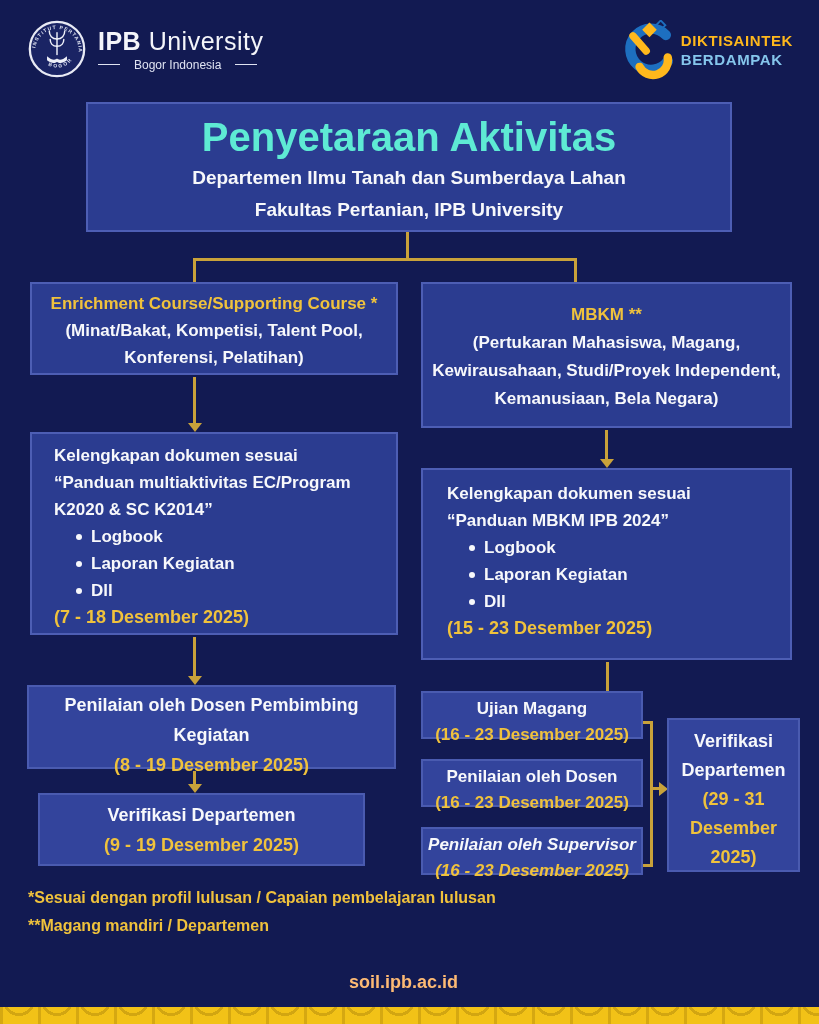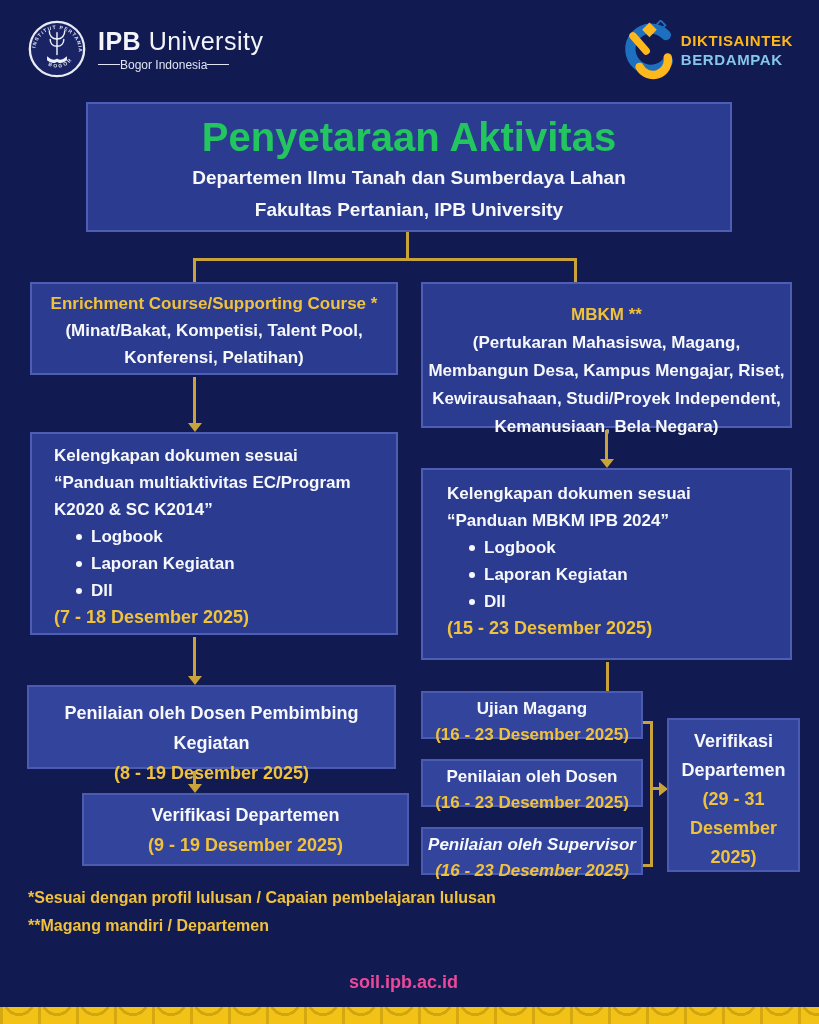--- a/index.html
+++ b/index.html
@@ -7,52 +7,52 @@
     position:relative;width:819px;height:1024px;overflow:hidden;
     background:#121a52;
     font-family:"Liberation Sans", sans-serif;
     font-weight:bold;
   }
   
   .ipb-logo{position:absolute;left:28px;top:20px;display:flex;align-items:center;gap:12px;}
   .ipb-text .name{color:#f4f5fa;font-size:25px;letter-spacing:.5px;}
   .ipb-text .name .b{font-weight:bold;}
   .ipb-text .name .r{font-weight:normal;}
-  .ipb-sub{display:flex;align-items:center;gap:0;color:#dfe3f2;font-size:12px;font-weight:normal;margin-top:2px;}
+  .ipb-sub{display:flex;align-items:center;gap:14px;color:#dfe3f2;font-size:12px;font-weight:normal;margin-top:2px;}
   .ipb-sub .line{width:22px;height:1px;background:#dfe3f2;}
   .dik-logo{position:absolute;right:26px;top:20px;display:flex;align-items:center;gap:2px;}
   .dik-text div{font-size:15px;letter-spacing:.6px;line-height:19px;}
   .dik-l1{color:#ffb81c;}
   .dik-l2{color:#85c6ec;}
   
   .box{position:absolute;box-sizing:border-box;background:#2b3c90;border:2px solid #4d5eb4;color:#f7f8fb;text-align:center;}
   .box.light{background:#33449c;border:2px solid #4a5bb0;}
   .titlebox{left:86px;top:102px;width:646px;height:130px;padding-top:8px;}
-  .titlebox .big{color:#22c55e;font-size:40px;line-height:50px;}
+  .titlebox .big{color:#5eead4;font-size:40px;line-height:50px;}
   .titlebox .sub{color:#f7f8fb;font-size:19px;line-height:32px;}
   .y{color:#f0c23c;}
   .w{color:#f7f8fb;}
   
   .cl{position:absolute;background:#c9a23a;}
   .arrdn{position:absolute;width:0;height:0;border-left:7px solid transparent;border-right:7px solid transparent;border-top:9px solid #c9a23a;}
   .arrrt{position:absolute;width:0;height:0;border-top:7px solid transparent;border-bottom:7px solid transparent;border-left:9px solid #c9a23a;}
   
   .b-course{left:30px;top:282px;width:368px;height:93px;font-size:17px;line-height:27px;padding-top:6px;}
   .b-mbkm{left:421px;top:282px;width:371px;height:146px;font-size:17px;line-height:28px;padding-top:17px;}
   .b-docs-l{left:30px;top:432px;width:368px;height:203px;text-align:left;font-size:17px;line-height:27px;padding:8px 6px 0 22px;}
   .b-docs-r{left:421px;top:468px;width:371px;height:192px;text-align:left;font-size:17px;line-height:27px;padding:10px 6px 0 24px;}
-  .b-penilaian{left:27px;top:685px;width:369px;height:84px;font-size:18px;line-height:30px;padding-top:11px;}
-  .b-verif-l{left:38px;top:793px;width:327px;height:73px;font-size:18px;line-height:30px;padding-top:5px;margin-left:44px;}
+  .b-penilaian{left:27px;top:685px;width:369px;height:84px;font-size:18px;line-height:30px;padding-top:3px;}
+  .b-verif-l{left:38px;top:793px;width:327px;height:73px;font-size:18px;line-height:30px;padding-top:5px;}
   .stepbox{left:421px;width:222px;height:48px;font-size:17px;line-height:26px;padding-top:3px;}
   .b-verif-r{left:667px;top:718px;width:133px;height:154px;font-size:18px;line-height:29px;padding-top:7px;}
   .bullet{display:flex;align-items:center;gap:9px;padding-left:22px;}
   .dot{width:6px;height:6px;border-radius:50%;background:#f7f8fb;flex:0 0 auto;}
   
   .notes{position:absolute;left:28px;top:884px;color:#f0c23c;font-size:16px;line-height:28px;}
-  .site{position:absolute;left:0;right:12px;top:972px;text-align:center;color:#ec4899;font-size:18px;}
+  .site{position:absolute;left:0;right:12px;top:972px;text-align:center;color:#fdba74;font-size:18px;}
   .band{position:absolute;left:0;bottom:0;width:819px;height:17px;
     background-color:#f2c217;
     background-image:
       radial-gradient(circle at 19px -7px, transparent 13px, rgba(171,130,9,.45) 13px, rgba(171,130,9,.45) 16px, transparent 16px),
       linear-gradient(90deg, rgba(171,130,9,.4) 0 3px, transparent 3px);
     background-size:38px 17px,38px 17px;}
 </style>
 </head>
 <body>
 
@@ -155,21 +155,20 @@
   <div class="arrdn" style="left:188px;top:784px;"></div>
 
   <div class="box light b-verif-l">
     <div class="w">Verifikasi Departemen</div>
     <div class="y">(9 - 19 Desember 2025)</div>
   </div>
 
   <div class="box b-mbkm">
     <div class="y">MBKM **</div>
     <div class="w">(Pertukaran Mahasiswa, Magang,</div>
-    <div class="w">Membangun Desa, Kampus Mengajar, Riset,</div>
     <div class="w">Kewirausahaan, Studi/Proyek Independent,</div>
     <div class="w">Kemanusiaan, Bela Negara)</div>
   </div>
 
   <div class="cl" style="left:605px;top:430px;width:3px;height:30px;"></div>
   <div class="arrdn" style="left:600px;top:459px;"></div>
 
   <div class="box b-docs-r">
     <div class="w">Kelengkapan dokumen sesuai</div>
     <div class="w">“Panduan MBKM IPB 2024”</div>

